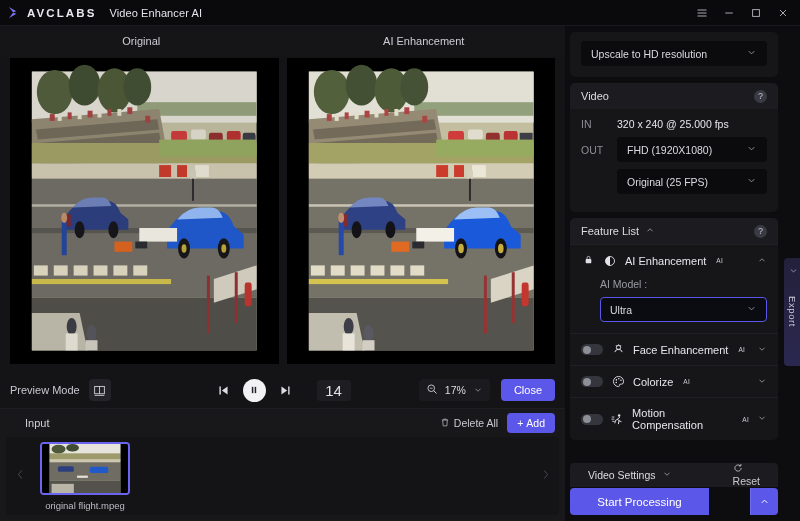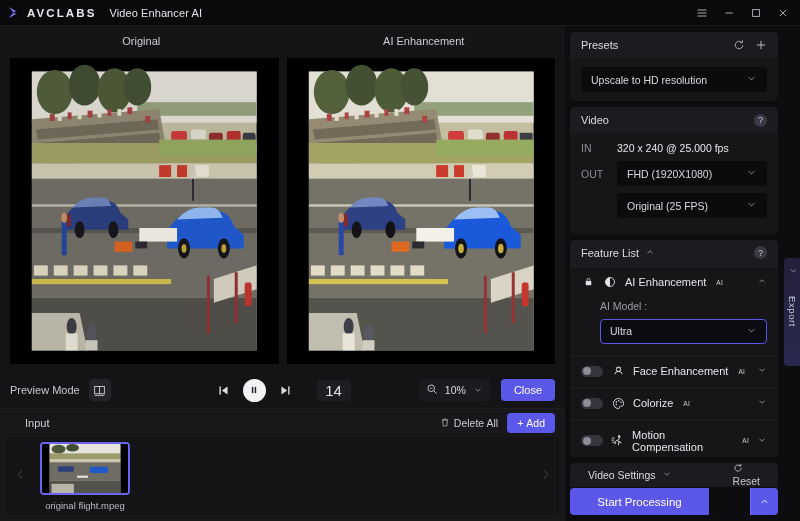--- a/index.html
+++ b/index.html
@@ -516,21 +516,21 @@
 
         <div class="right-tools">
           <div class="zoom-group">
             <span>
               <svg width="12" height="12" viewBox="0 0 16 16">
                 <circle cx="7" cy="7" r="4.4" fill="none" stroke="#cfcfd8" stroke-width="1.2"></circle>
                 <path d="M10.3 10.3L14 14" stroke="#cfcfd8" stroke-width="1.3"></path>
                 <path d="M5.2 7h3.6" stroke="#cfcfd8" stroke-width="1"></path>
               </svg>
             </span>
-            <span class="zoom-pct">10%</span>
+            <span class="zoom-pct">17%</span>
             <span>
               <svg width="10" height="10" viewBox="0 0 16 16">
                 <path d="M4 6l4 4 4-4" fill="none" stroke="#9a9aa4" stroke-width="1.3"></path>
               </svg>
             </span>
           </div>
           <button class="close-btn">Close</button>
         </div>
       </div>
 
@@ -586,36 +586,20 @@
               <path d="M6 2l5 6-5 6" fill="none" stroke="#55555f" stroke-width="1.2"></path>
             </svg>
           </div>
         </div>
       </div>
     </div>
 
     <div class="right-col">
 
       <div class="card">
-        <div class="card-head">
-          <span>Presets</span>
-          <span class="spacer">
-            <span class="icon-btn">
-              <svg width="12" height="12" viewBox="0 0 16 16">
-                <path d="M13 8a5 5 0 1 1-1.6-3.6" fill="none" stroke="#b4b4bd" stroke-width="1.2"></path>
-                <path d="M12.6 1.6v3.2H9.4" fill="none" stroke="#b4b4bd" stroke-width="1.2"></path>
-              </svg>
-            </span>
-            <span class="icon-btn">
-              <svg width="12" height="12" viewBox="0 0 16 16">
-                <path d="M8 2.5v11M2.5 8h11" stroke="#c7c7cf" stroke-width="1.2"></path>
-              </svg>
-            </span>
-          </span>
-        </div>
         <div class="card-body">
           <div class="select">
             <span>Upscale to HD resolution</span>
             <span class="chev">
               <svg width="11" height="11" viewBox="0 0 16 16">
                 <path d="M4 6l4 4 4-4" fill="none" stroke="#9a9aa4" stroke-width="1.3"></path>
               </svg>
             </span>
           </div>
         </div>

